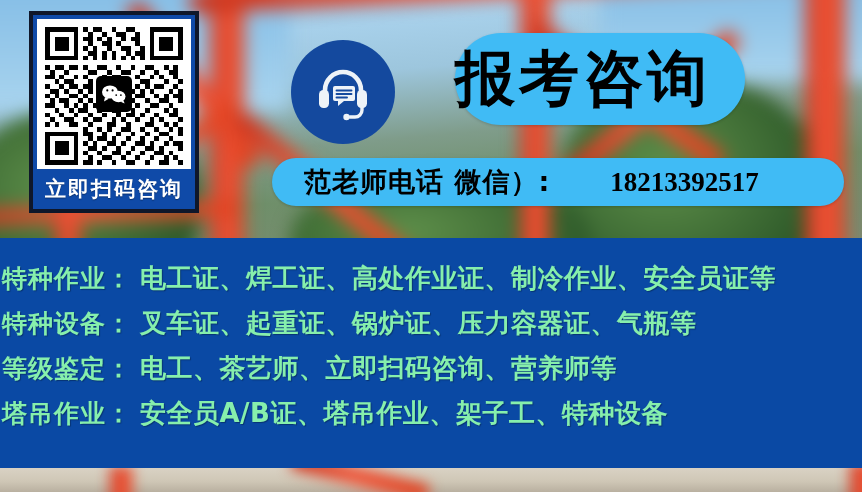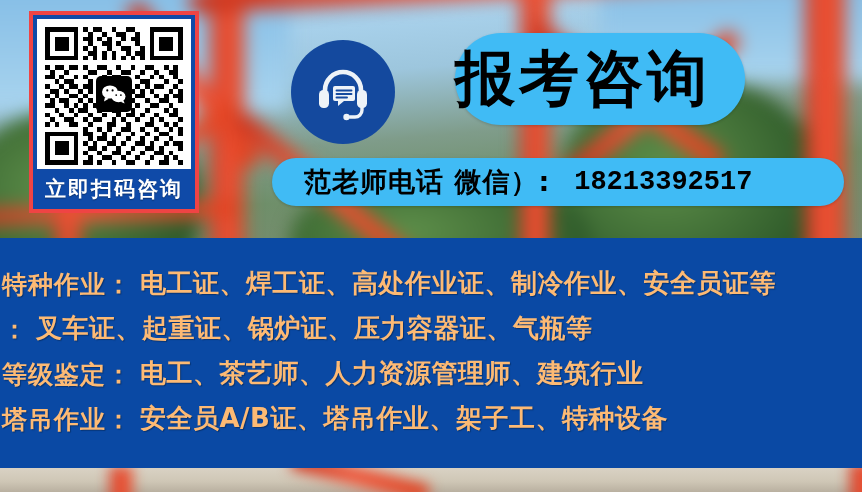--- a/index.html
+++ b/index.html
@@ -66,21 +66,21 @@
     background: linear-gradient(180deg,#d9d2c4 0%, #cfc7b6 55%, #b9b0a0 100%);
   }
   .photo-bottom .blur-layer { top:-30px; height:90px; filter: blur(7px); }
 
   
   .qr-card {
     position: absolute;
     left: 29px; top: 11px;
     width: 170px; height: 202px;
     background: #0f4aa8;
-    border: 4px solid #ef4444;
+    border: 4px solid #0f172a;
     box-sizing: border-box;
     display: flex;
     flex-direction: column;
     align-items: center;
   }
   .qr-box {
     width: 154px;
     height: 156px;
     background: #ffffff;
     margin-top: 4px;
@@ -143,40 +143,40 @@
     left: 272px; top: 158px;
     width: 572px; height: 48px;
     font-size: 27px;
     font-weight: bold;
     justify-content: flex-start;
     padding-left: 32px;
     box-sizing: border-box;
     letter-spacing: 1px;
   }
   .pill-phone .phone-num {
-    margin-left: 24px;
+    margin-left: 60px;
     letter-spacing: 0px;
-    font-family:Liberation Mono, monospace;
+    font-family:Liberation Serif, serif;
   }
 
   
   .info-band {
     position:absolute;
     left:0; top:238px;
     width: 862px; height: 230px;
     background: #0a49a4;
     padding: 18px 0 0 0;
     box-sizing: border-box;
   }
   .info-row {
     display:flex;
-    align-items:flex-end;
+    align-items:center;
     height: 45px;
     padding-left: 2px;
-    color:#fdba74;
+    color:#86efac;
     font-family:"DejaVu Sans","Liberation Sans",sans-serif;
     font-weight: bold;
     text-shadow: 1px 1px 1px rgba(0,0,0,.30);
   }
   .info-label {
     font-size: 25px;
     letter-spacing: 1px;
     white-space: nowrap;
   }
   .info-colon {
@@ -519,28 +519,29 @@
 
   <div class="info-band">
 
     <div class="info-row">
       <span class="info-label">特种作业</span>
       <span class="info-colon">：</span>
       <span class="info-value">电工证、焊工证、高处作业证、制冷作业、安全员证等</span>
     </div>
 
     <div class="info-row">
+      <span class="info-label">特种设备</span>
       <span class="info-colon">：</span>
       <span class="info-value">叉车证、起重证、锅炉证、压力容器证、气瓶等</span>
     </div>
 
     <div class="info-row">
       <span class="info-label">等级鉴定</span>
       <span class="info-colon">：</span>
-      <span class="info-value">电工、茶艺师、人力资源管理师、建筑行业</span>
+      <span class="info-value">电工、茶艺师、立即扫码咨询、营养师等</span>
     </div>
 
     <div class="info-row">
       <span class="info-label">塔吊作业</span>
       <span class="info-colon">：</span>
       <span class="info-value">安全员A/B证、塔吊作业、架子工、特种设备</span>
     </div>
 
   </div>
 

